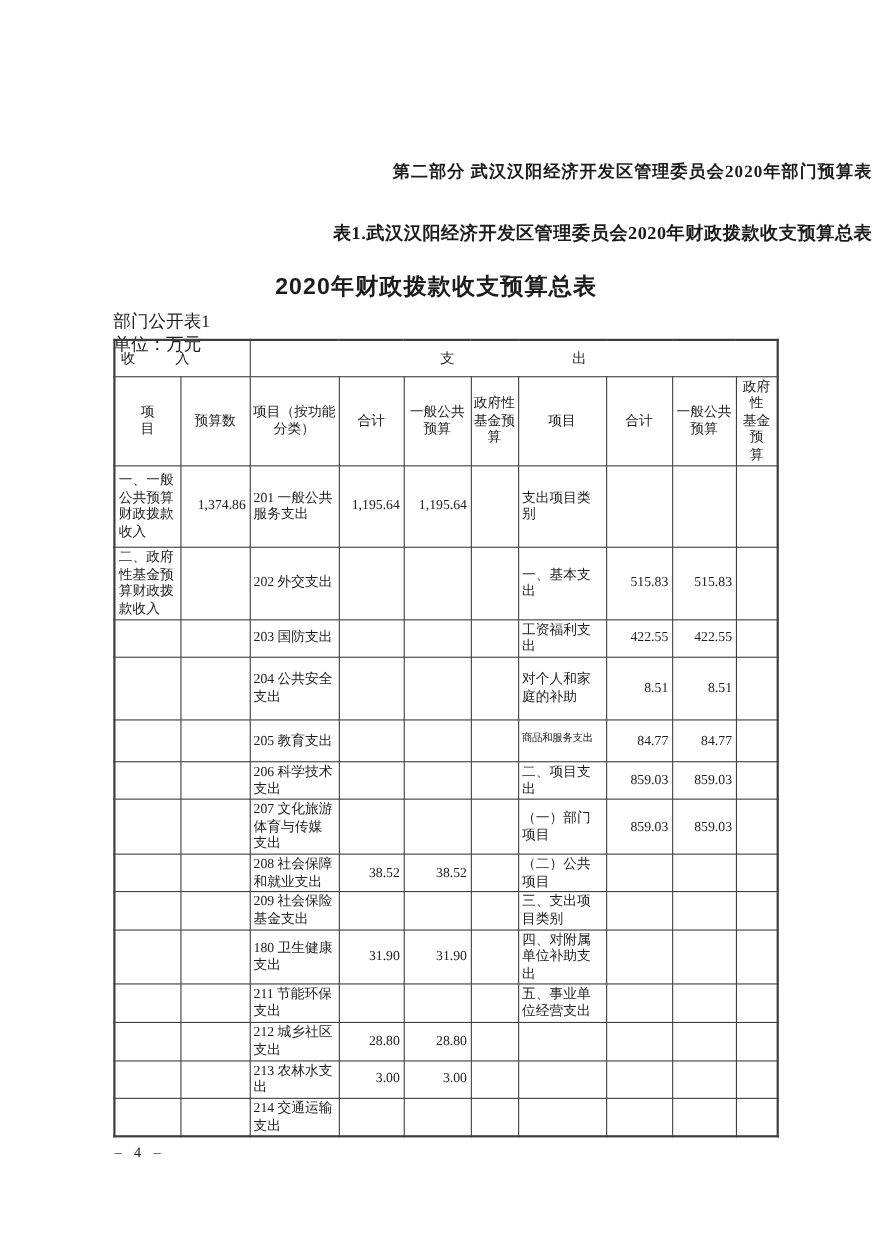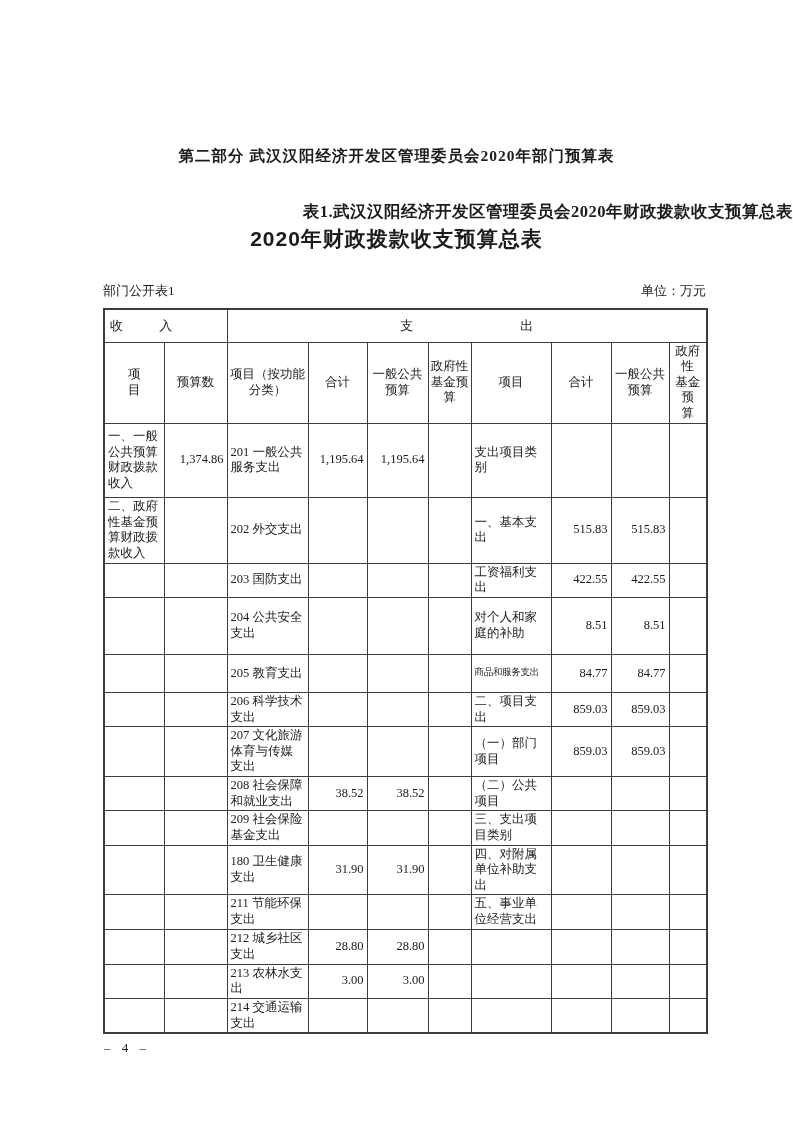--- a/index.html
+++ b/index.html
@@ -1,27 +1,27 @@
 <!DOCTYPE html>
 <html><head>
 <meta charset="utf-8">
 <style>
   html,body{margin:0;padding:0;background:#e8e8e8;}
   .page{
     position:relative;width:793px;height:1122px;margin:0 auto;background:#ffffff;
     font-family:"Liberation Serif","DejaVu Serif",serif;color:#1c1c1c;overflow:hidden;
   }
-  .section-title{position:absolute;top:146px;left:0;width:100%;text-align:center;
+  .section-title{position:absolute;top:146px;left:0;width:100%;text-align:right;
     font-size:15.5px;font-weight:600;letter-spacing:1px;}
   .table-caption{position:absolute;top:201px;left:0;width:100%;text-align:right;
     font-size:16.5px;font-weight:600;letter-spacing:0.5px;}
-  .table-title{position:absolute;top:225px;left:0;width:100%;text-align:center;
+  .table-title{position:absolute;top:246px;left:0;width:100%;text-align:center;
     font-size:21px;font-weight:bold;font-family:"Liberation Sans","DejaVu Sans",sans-serif;letter-spacing:1px;}
   .meta-row{position:absolute;top:282px;left:103px;width:603px;display:flex;
-    justify-content:space-between;font-size:13px;}
+    justify-content:space-between;font-size:16px;flex-direction:column;}
   table.budget{
     position:absolute;top:308px;left:103px;width:603px;table-layout:fixed;
     border-collapse:collapse;border:2px solid #3d3d3d;font-size:12.5px;
   }
   table.budget td{border:1px solid #3d3d3d;padding:1px 3px;vertical-align:middle;
     line-height:1.25;overflow:hidden;}
   tr.gh-row{height:33px;}
   tr.h2-row{height:59px;}
   tr.gh-row td{position:relative;text-align:center;font-size:13px;}
   .gh-left-char{position:absolute;left:5px;top:50%;transform:translateY(-50%);}

